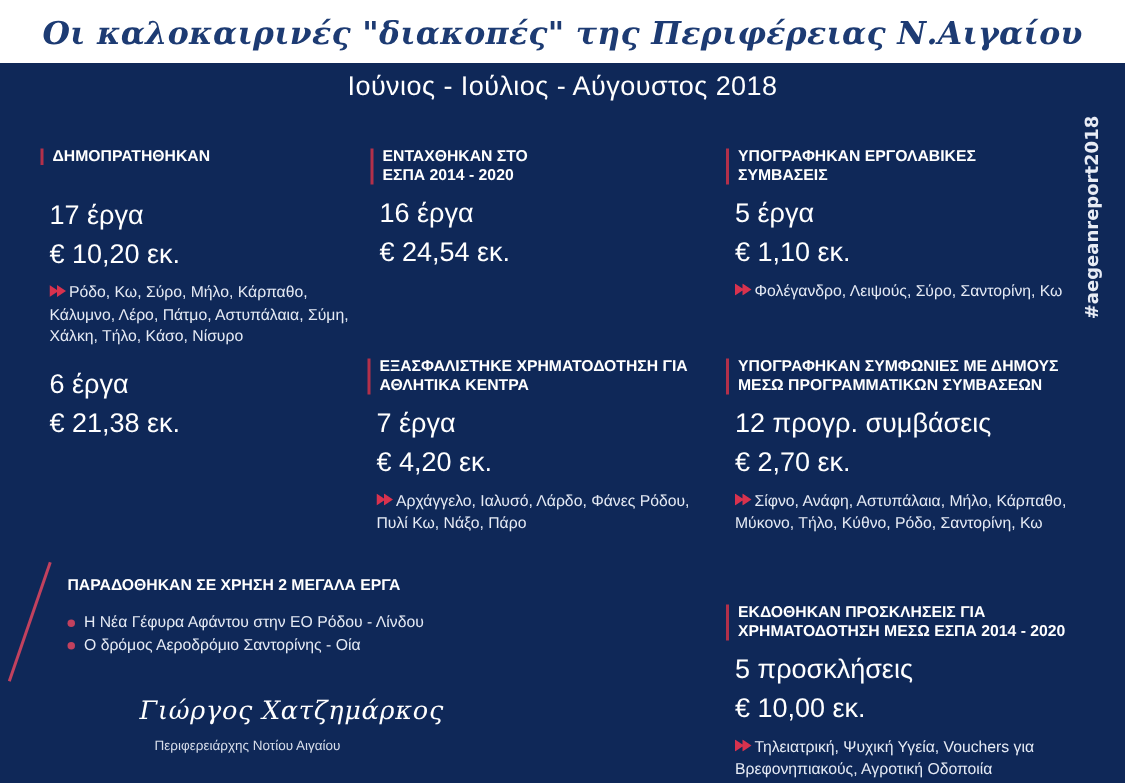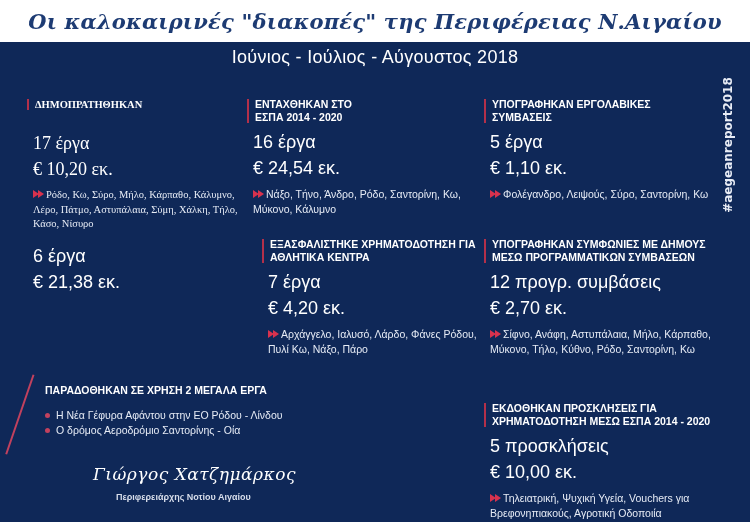--- a/index.html
+++ b/index.html
@@ -66,75 +66,70 @@
     .bullets li::before {
       content: ""; position: absolute; left: 0; top: 5px; width: 5px; height: 5px;
       border-radius: 50%; background: #c2415e;
     }
     .signature {
       position: absolute; left: 93px; top: 464px;
       font-family: "DejaVu Serif", serif; font-style: italic; font-size: 17px;
       color: #ffffff; letter-spacing: 0.5px;
     }
     .signature-role {
-      position: absolute; left: 116px; top: 492px; font-size: 9px; color: #d8deeb; font-weight: bold;
+      position: absolute; left: 103px; top: 492px; font-size: 9px; color: #d8deeb;
     }
   </style>
 </head>
 <body>
 
 <div class="title-band">
   <span class="title-text">Οι καλοκαιρινές "διακοπές" της Περιφέρειας Ν.Αιγαίου</span>
 </div>
 
 <div class="period">Ιούνιος - Ιούλιος - Αύγουστος  2018</div>
 
 <div class="hashtag">
   <span>#aegeanreport2018</span>
 </div>
 
-<div class="block" style="left:27px; top:98px; width:215px;font-family:Liberation Serif, serif;">
+<div class="block" style="left:27px; top:98px; width:215px;">
   <div class="head">ΔΗΜΟΠΡΑΤΗΘΗΚΑΝ</div>
   <div class="count" style="margin-top:22px;">17 έργα</div>
   <div class="amount">€ 10,20 εκ.</div>
   <div class="places">
     <svg class="arrow" viewBox="0 0 12 8">
         <path d="M0 0 L6 4 L0 8 Z M5 0 L11 4 L5 8 Z" fill="#d8324e"></path>
       </svg><span>Ρόδο, Κω, Σύρο, Μήλο, Κάρπαθο, Κάλυμνο, Λέρο, Πάτμο, Αστυπάλαια, Σύμη, Χάλκη, Τήλο, Κάσο, Νίσυρο</span>
   </div>
 </div>
 
 <div class="block" style="left:247px; top:98px; width:220px;">
   <div class="head" style="width:110px;">ΕΝΤΑΧΘΗΚΑΝ ΣΤΟ ΕΣΠΑ 2014 - 2020</div>
   <div class="count">16 έργα</div>
   <div class="amount">€ 24,54 εκ.</div>
-  <div class="places">
-    <svg class="arrow" viewBox="0 0 12 8">
-        <path d="M0 0 L6 4 L0 8 Z M5 0 L11 4 L5 8 Z" fill="#d8324e"></path>
-      </svg><span>Νάξο, Τήνο, Άνδρο, Ρόδο, Σαντορίνη, Κω, Μύκονο, Κάλυμνο</span>
-  </div>
 </div>
 
 <div class="block" style="left:484px; top:98px; width:225px;">
   <div class="head" style="width:160px;">ΥΠΟΓΡΑΦΗΚΑΝ ΕΡΓΟΛΑΒΙΚΕΣ ΣΥΜΒΑΣΕΙΣ</div>
   <div class="count">5 έργα</div>
   <div class="amount">€ 1,10 εκ.</div>
   <div class="places">
     <svg class="arrow" viewBox="0 0 12 8">
         <path d="M0 0 L6 4 L0 8 Z M5 0 L11 4 L5 8 Z" fill="#d8324e"></path>
       </svg><span>Φολέγανδρο, Λειψούς, Σύρο, Σαντορίνη, Κω</span>
   </div>
 </div>
 
 <div class="block" style="left:27px; top:238px; width:215px;">
   <div class="count">6 έργα</div>
   <div class="amount">€ 21,38 εκ.</div>
 </div>
 
-<div class="block" style="left:262px; top:238px; width:225px;">
+<div class="block" style="left:245px; top:238px; width:225px;">
   <div class="head" style="width:220px;">ΕΞΑΣΦΑΛΙΣΤΗΚΕ ΧΡΗΜΑΤΟΔΟΤΗΣΗ ΓΙΑ ΑΘΛΗΤΙΚΑ ΚΕΝΤΡΑ</div>
   <div class="count">7 έργα</div>
   <div class="amount">€ 4,20 εκ.</div>
   <div class="places">
     <svg class="arrow" viewBox="0 0 12 8">
         <path d="M0 0 L6 4 L0 8 Z M5 0 L11 4 L5 8 Z" fill="#d8324e"></path>
       </svg><span>Αρχάγγελο, Ιαλυσό, Λάρδο, Φάνες Ρόδου, Πυλί Κω, Νάξο, Πάρο</span>
   </div>
 </div>
 

